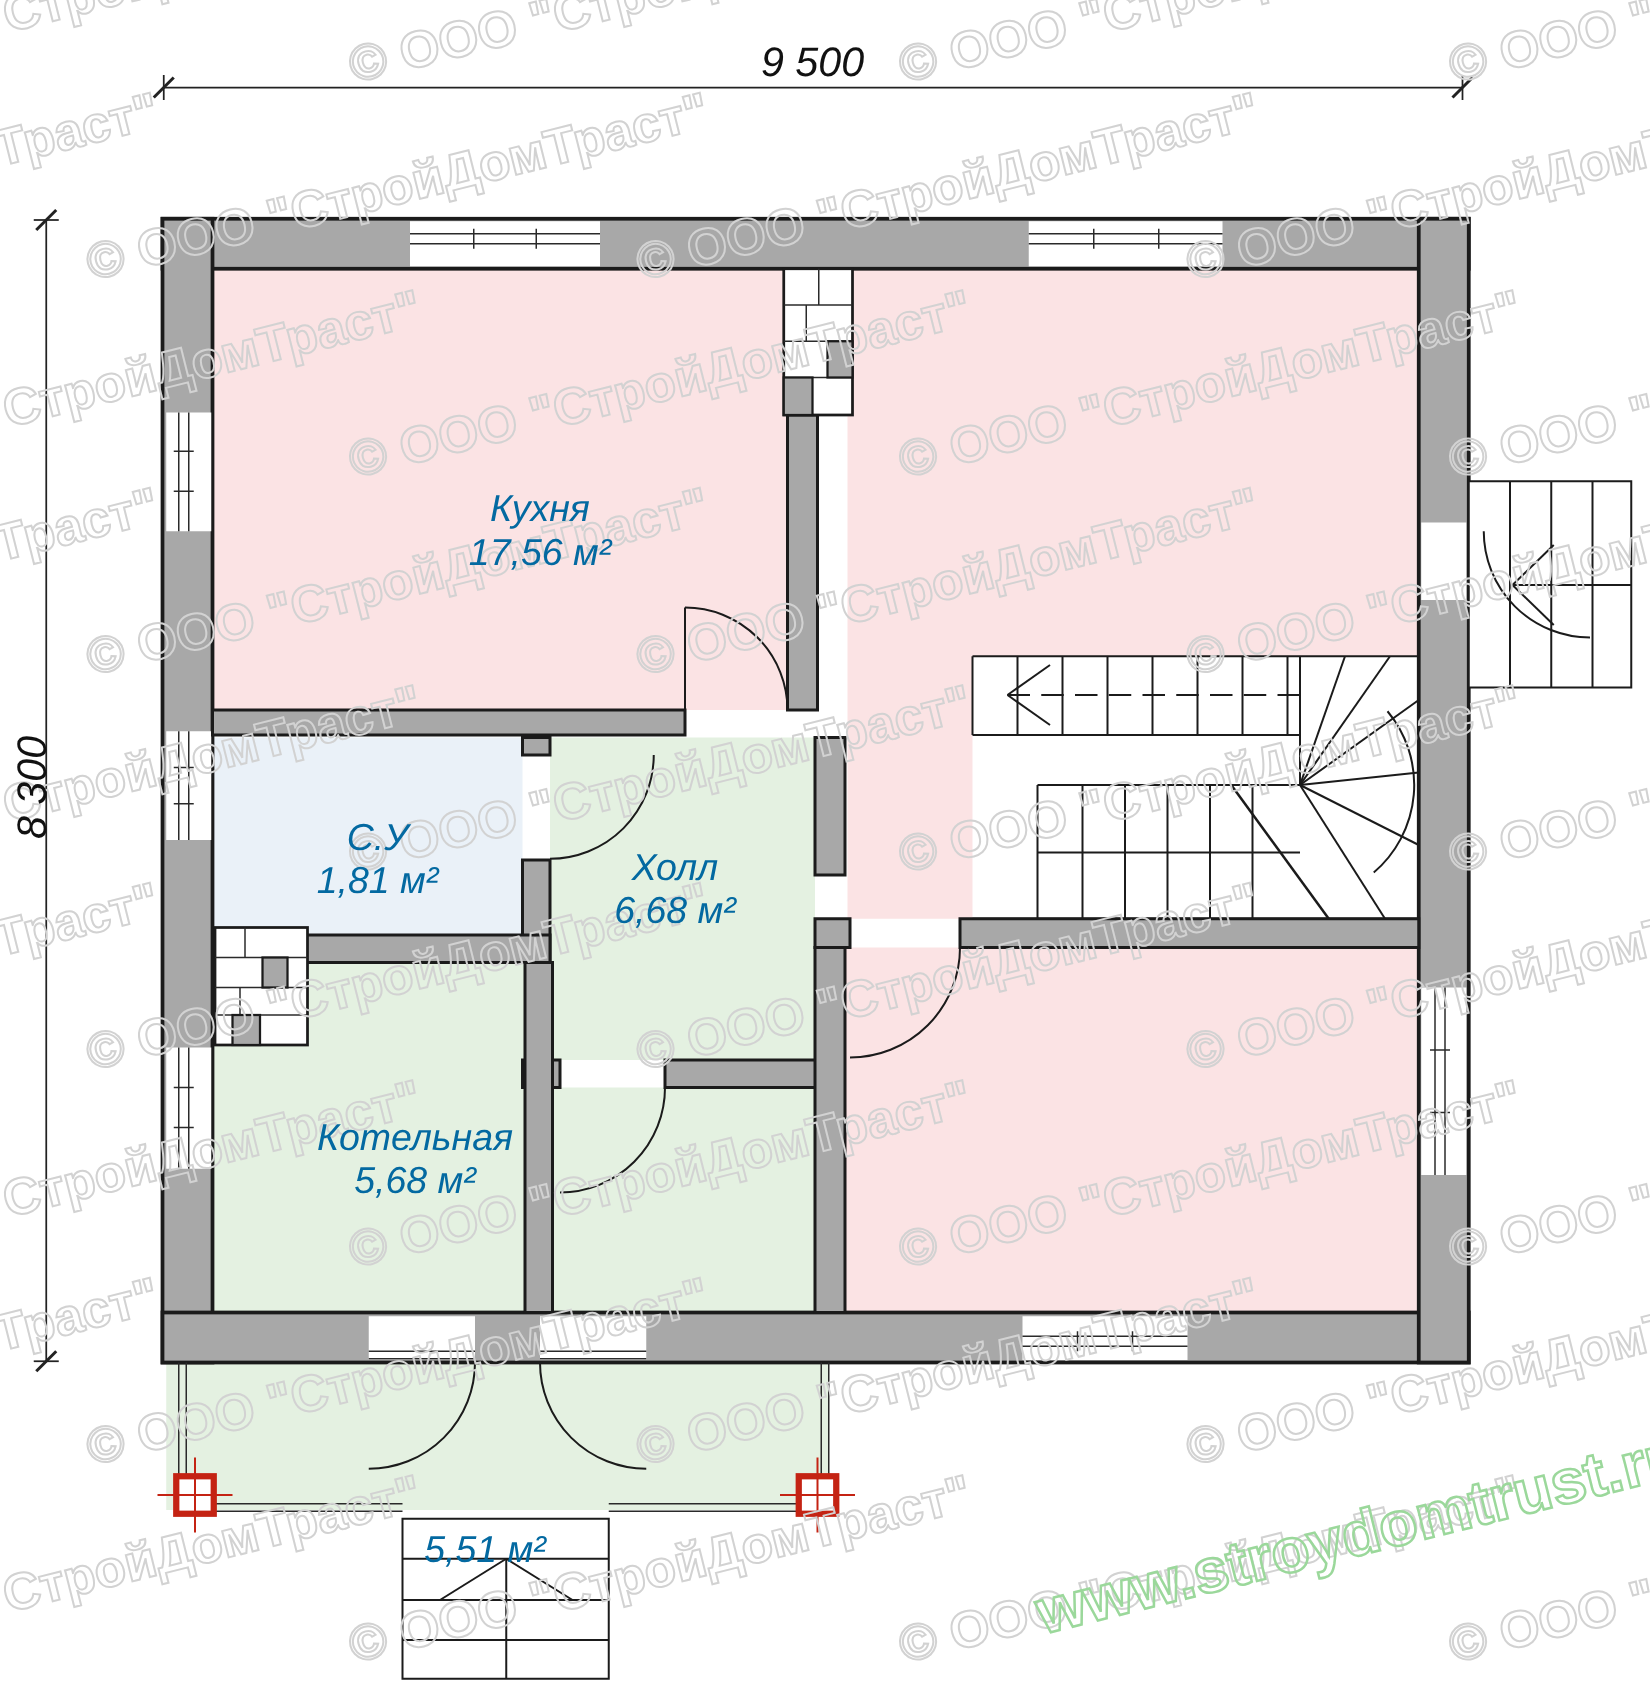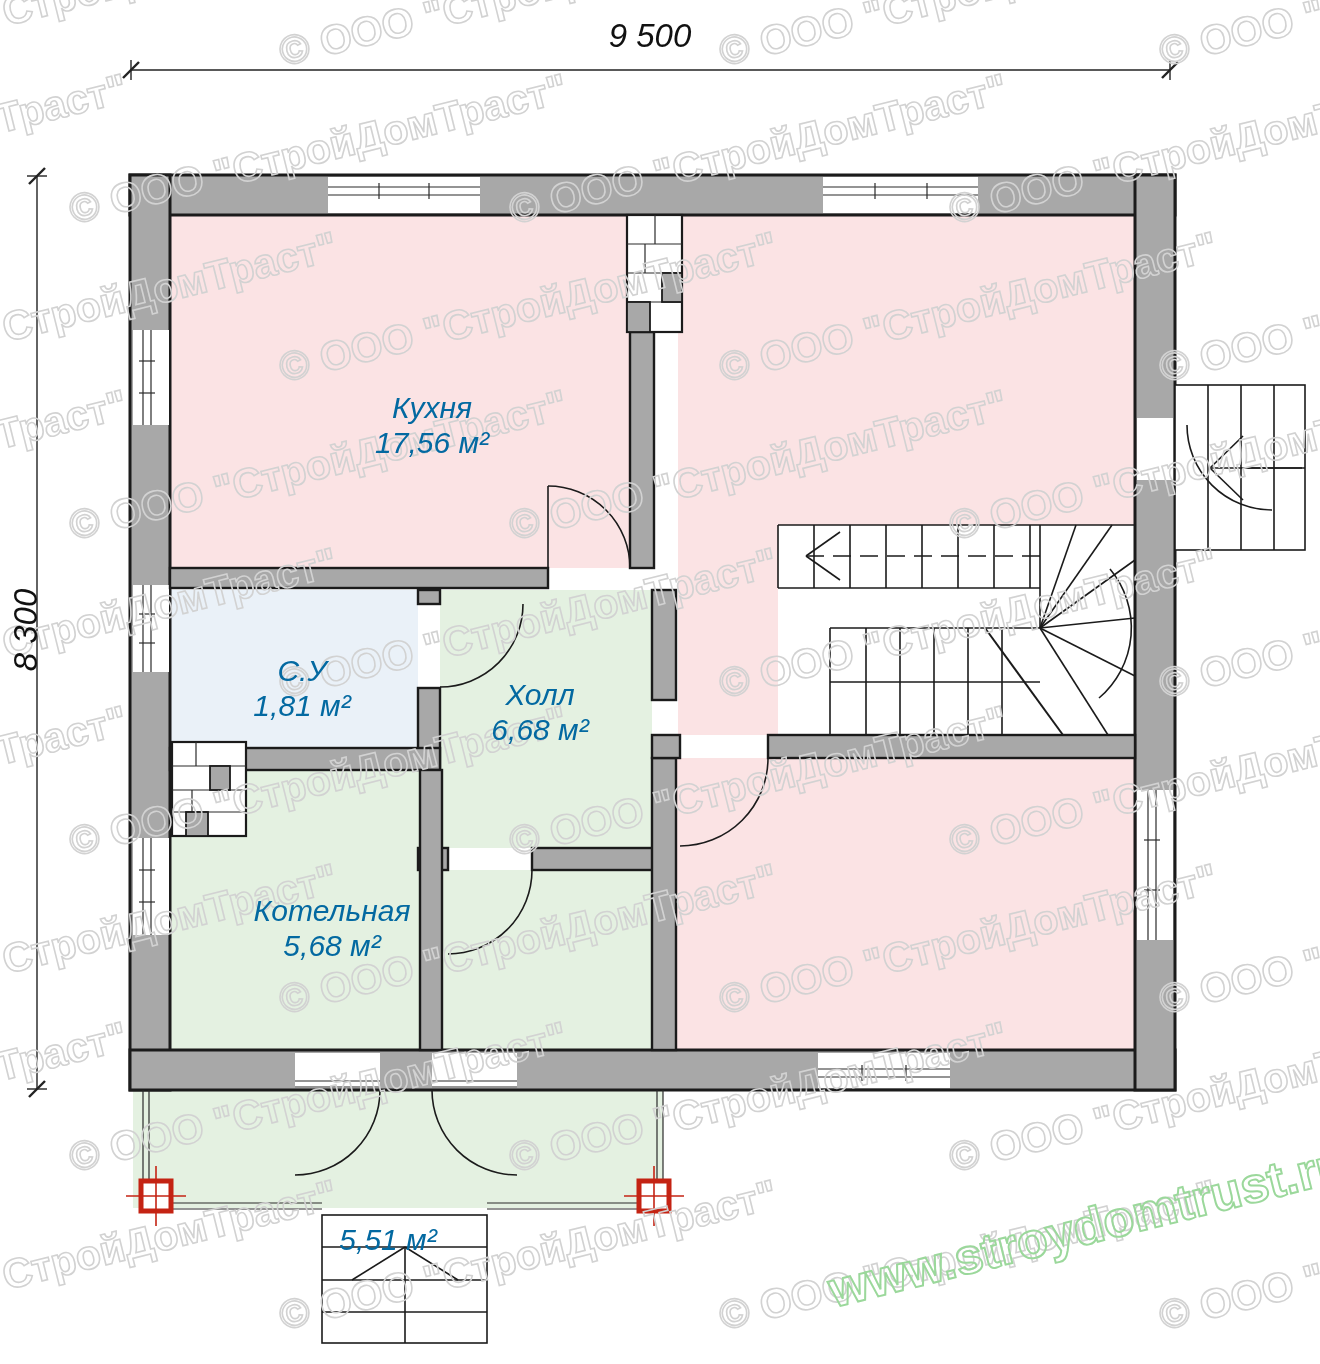--- a/index.html
+++ b/index.html
@@ -277,21 +277,21 @@
       <span class="wm-text" style="left: 70px; top: 1136px;">© ООО "СтройДомТраст"</span>
       <span class="wm-text" style="left: 510px; top: 1136px;">© ООО "СтройДомТраст"</span>
       <span class="wm-text" style="left: 950px; top: 1136px;">© ООО "СтройДомТраст"</span>
       <span class="wm-text" style="left: -160px; top: 1294px;">© ООО "СтройДомТраст"</span>
       <span class="wm-text" style="left: 280px; top: 1294px;">© ООО "СтройДомТраст"</span>
       <span class="wm-text" style="left: 720px; top: 1294px;">© ООО "СтройДомТраст"</span>
       <span class="wm-text" style="left: 1160px; top: 1294px;">© ООО "СтройДомТраст"</span>
       <span class="wm-url" style="left: 830px; top: 1262px;">www.stroydomtrust.ru</span>
     </div>
 
-  <div class="dim-label" id="dim-top" style="left:650px;top:36px;">9 500</div>
+  <div class="dim-label" id="dim-top" style="left:650px;top:50px;">9 500</div>
   <div class="dim-label" id="dim-left" style="left:26px;top:630px;">8 300</div>
 
   <div class="room-label" style="left:432px;top:425px;">
     <div>Кухня</div>
     <div>17,56 м²</div>
   </div>
   <div class="room-label" style="left:302px;top:688px;">
     <div>С.У</div>
     <div>1,81 м²</div>
   </div>

